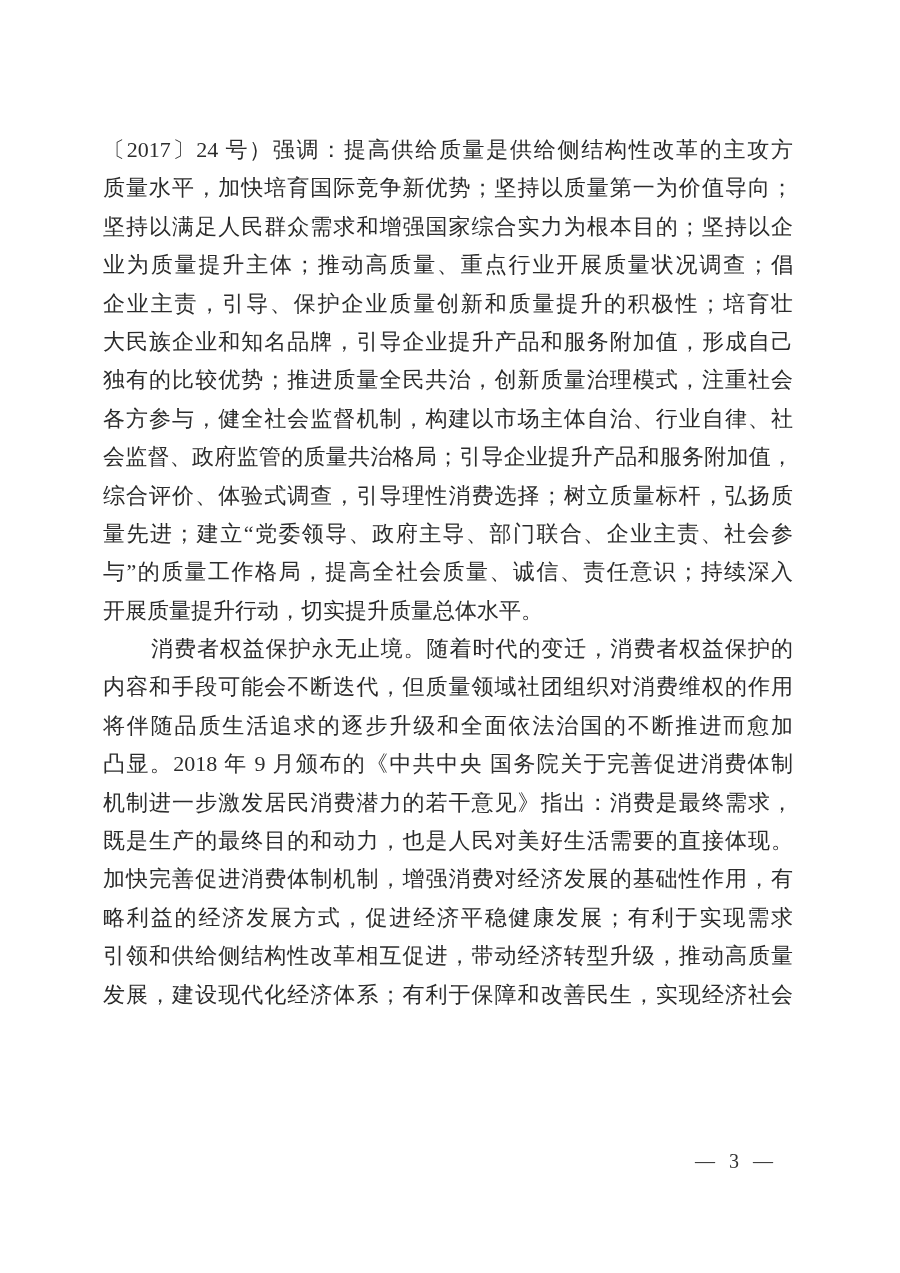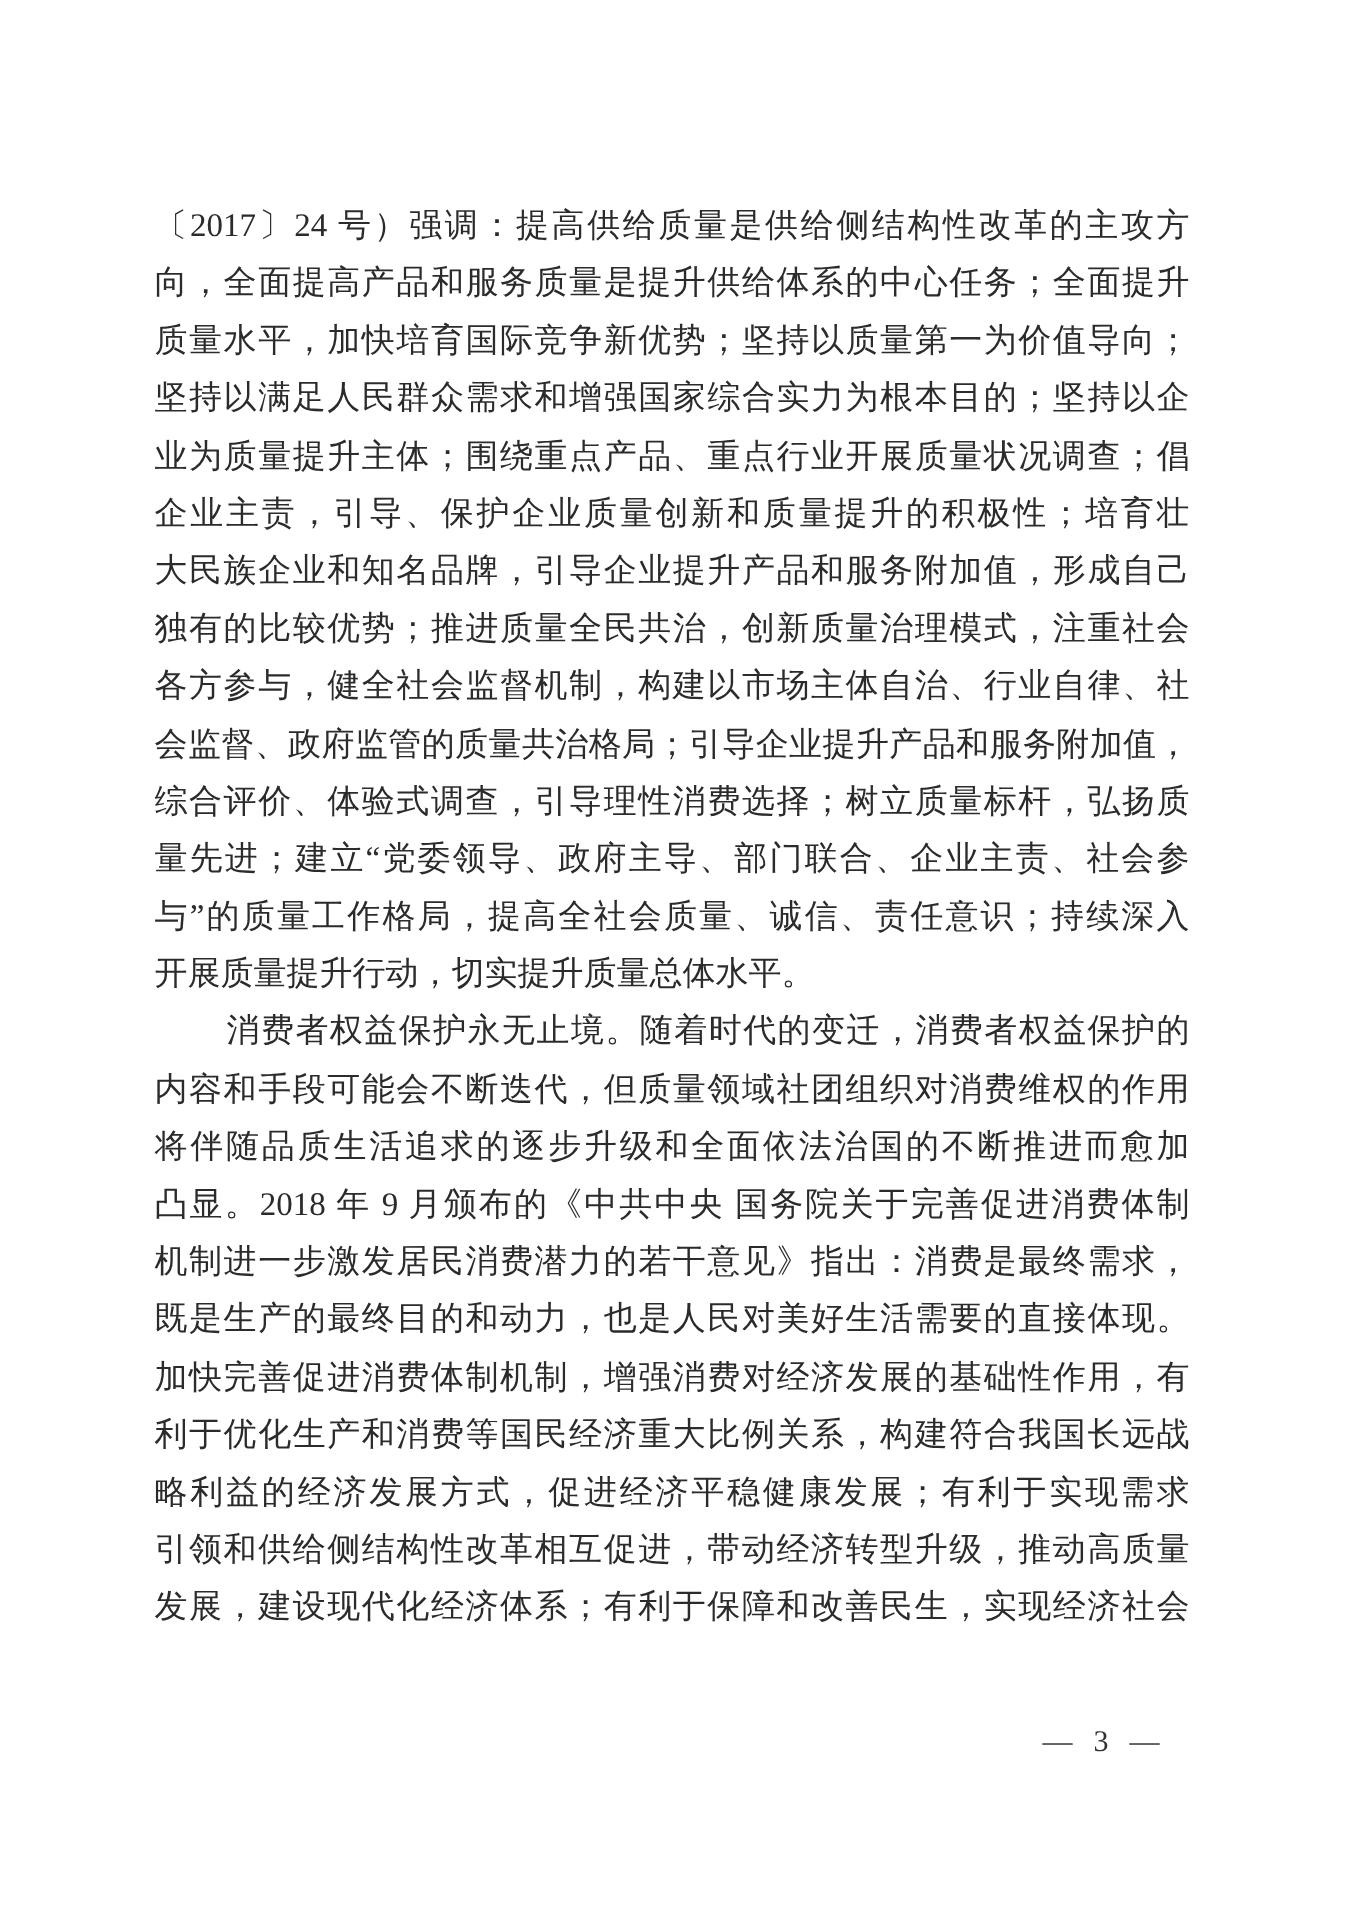--- a/index.html
+++ b/index.html
@@ -57,44 +57,42 @@
 </style>
 </head>
 <body>
 
 <div class="page">
 
   <div class="text-block">
 
     <div>
       <div class="line">〔2017〕24 号）强调：提高供给质量是供给侧结构性改革的主攻方</div>
-      <div class="line">向，全面提高产品和服务质量是提升供给体系的中心任务；全面提升</div>
       <div class="line">质量水平，加快培育国际竞争新优势；坚持以质量第一为价值导向；</div>
       <div class="line">坚持以满足人民群众需求和增强国家综合实力为根本目的；坚持以企</div>
-      <div class="line">业为质量提升主体；围绕重点产品、重点行业开展质量状况调查；倡</div>
+      <div class="line">业为质量提升主体；推动高质量、重点行业开展质量状况调查；倡</div>
       <div class="line">企业主责，引导、保护企业质量创新和质量提升的积极性；培育壮</div>
       <div class="line">大民族企业和知名品牌，引导企业提升产品和服务附加值，形成自己</div>
       <div class="line">独有的比较优势；推进质量全民共治，创新质量治理模式，注重社会</div>
       <div class="line">各方参与，健全社会监督机制，构建以市场主体自治、行业自律、社</div>
       <div class="line">会监督、政府监管的质量共治格局；引导企业提升产品和服务附加值，</div>
       <div class="line">综合评价、体验式调查，引导理性消费选择；树立质量标杆，弘扬质</div>
       <div class="line">量先进；建立“党委领导、政府主导、部门联合、企业主责、社会参</div>
       <div class="line">与”的质量工作格局，提高全社会质量、诚信、责任意识；持续深入</div>
       <div class="line short">开展质量提升行动，切实提升质量总体水平。</div>
     </div>
 
     <div>
       <div class="line indent">消费者权益保护永无止境。随着时代的变迁，消费者权益保护的</div>
       <div class="line">内容和手段可能会不断迭代，但质量领域社团组织对消费维权的作用</div>
       <div class="line">将伴随品质生活追求的逐步升级和全面依法治国的不断推进而愈加</div>
       <div class="line">凸显。2018 年 9 月颁布的《中共中央 国务院关于完善促进消费体制</div>
       <div class="line">机制进一步激发居民消费潜力的若干意见》指出：消费是最终需求，</div>
       <div class="line">既是生产的最终目的和动力，也是人民对美好生活需要的直接体现。</div>
       <div class="line">加快完善促进消费体制机制，增强消费对经济发展的基础性作用，有</div>
-      <div class="line">利于优化生产和消费等国民经济重大比例关系，构建符合我国长远战</div>
       <div class="line">略利益的经济发展方式，促进经济平稳健康发展；有利于实现需求</div>
       <div class="line">引领和供给侧结构性改革相互促进，带动经济转型升级，推动高质量</div>
       <div class="line">发展，建设现代化经济体系；有利于保障和改善民生，实现经济社会</div>
     </div>
 
   </div>
 
   <div class="page-number">— 3 —</div>
 
 </div>

